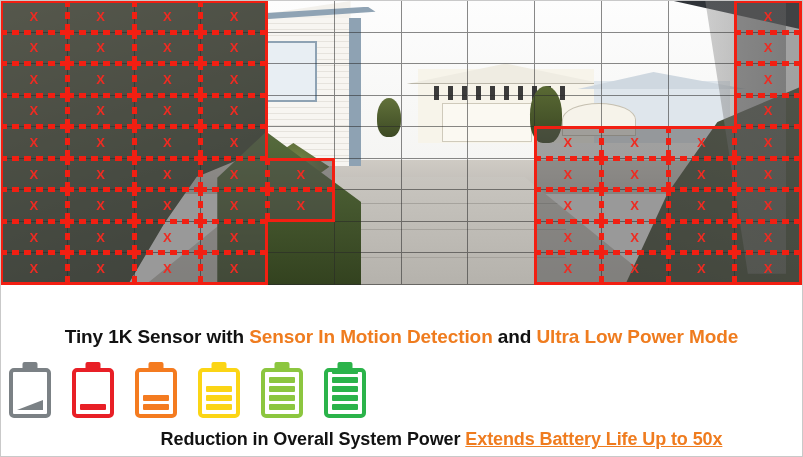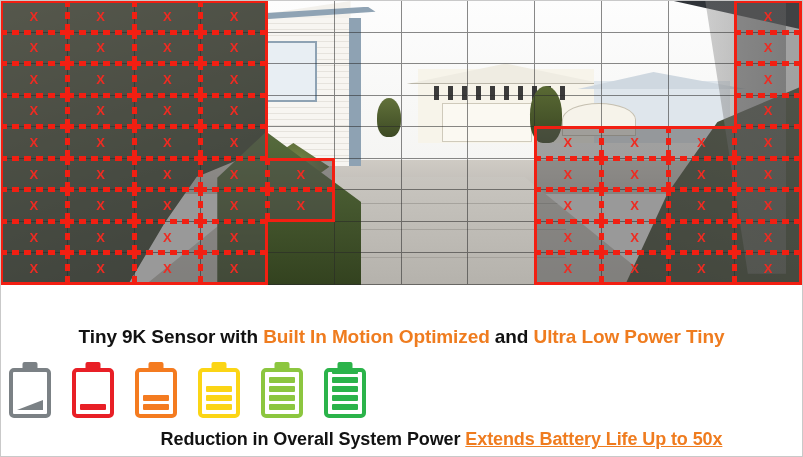--- a/index.html
+++ b/index.html
@@ -614,21 +614,21 @@
           <span class="dash t"></span>
           <span class="dash b solid"></span>
           <span class="dash l"></span>
           <span class="dash r solid"></span>
         </div>
       </div>
   </div>
 
 
   <div id="headline">
-    <span>Tiny 9K Sensor with </span><span class="hl">Built In Motion Optimized</span><span> and </span><span class="hl">Ultra Low Power Tiny</span>
+    <span>Tiny 1K Sensor with </span><span class="hl">Sensor In Motion Detection</span><span> and </span><span class="hl">Ultra Low Power Mode</span>
   </div>
 
   <div id="battery-row">
       <div class="battery">
         <div class="bat-cap" style="background: rgb(123, 129, 133);"></div>
         <div class="bat-body" style="border-color: rgb(123, 129, 133);">
           <div class="wedge" style="background: rgb(123, 129, 133);"></div>
         </div>
       </div>
       <div class="battery">

